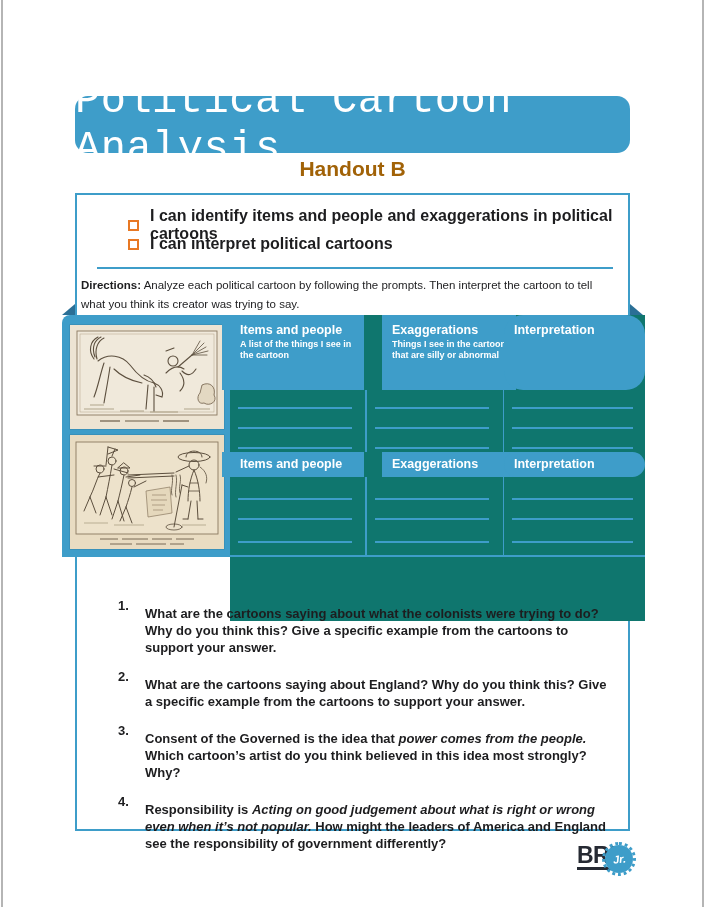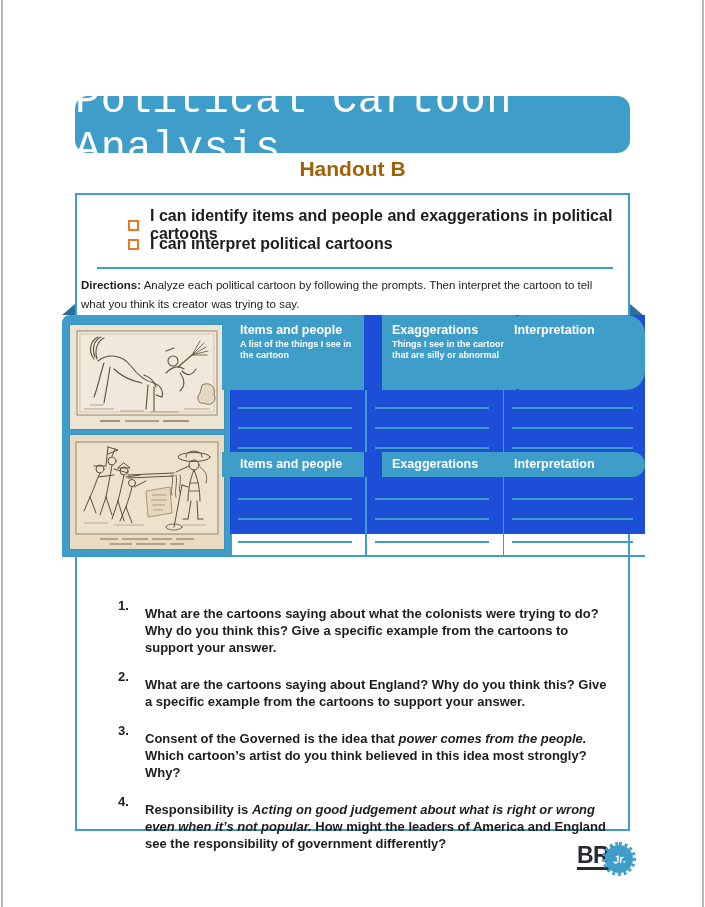--- a/index.html
+++ b/index.html
@@ -32,21 +32,21 @@
   
   .fold { position:absolute; width:0; height:0; }
   .fold.l { left:62px; top:304px; border-bottom:11px solid #2A6F96; border-left:13px solid transparent; }
   .fold.r { left:630px; top:304px; border-bottom:11px solid #2A6F96; border-right:13px solid transparent; }
 
   
   .ribbon { position:absolute; left:62px; top:315px; width:583px; height:242px; }
   .img-panel { position:absolute; left:0; top:0; width:170px; height:242px; background:#3E9DC9; border-radius:8px 0 0 0; }
   .cartoon { position:absolute; left:8px; box-shadow:0 0 0 .5px rgba(0,0,0,.15); }
   .cartoon.c1 { top:10px; } .cartoon.c2 { top:120px; }
-  .tbl { position:absolute; left:168px; top:0; width:415px; height:219px; background:#1d4ed8; }
+  .tbl { position:absolute; left:168px; top:0; width:415px; height:306px; background:#0f766e; }
   .hcell { position:absolute; top:0; height:75px; background:#3E9DC9; color:#fff; padding:8px 8px 0 10px; }
   .hcell .ht { font-weight:bold; font-size:12.5px; margin-bottom:2px; }
   .hcell .hd { font-size:9px; line-height:11px; font-weight:bold; }
   .hc1 { left:-8px; width:142px; padding-left:18px; }
   .hc2 { left:152px; width:134px; }
   .hc3 { left:274px; width:141px;border-radius:19px; }
   .h2cell { position:absolute; top:137px; height:25px; background:#3E9DC9; color:#fff; font-weight:bold; font-size:12.5px; line-height:25px; padding-left:10px; }
   .h2cell.hc1 { padding-left:18px; }
   .cell { position:absolute; }
   .cell.p1 { left:0; width:134px; } .cell.p2 { left:137px; width:134px; } .cell.p3 { left:274px; width:141px; }

